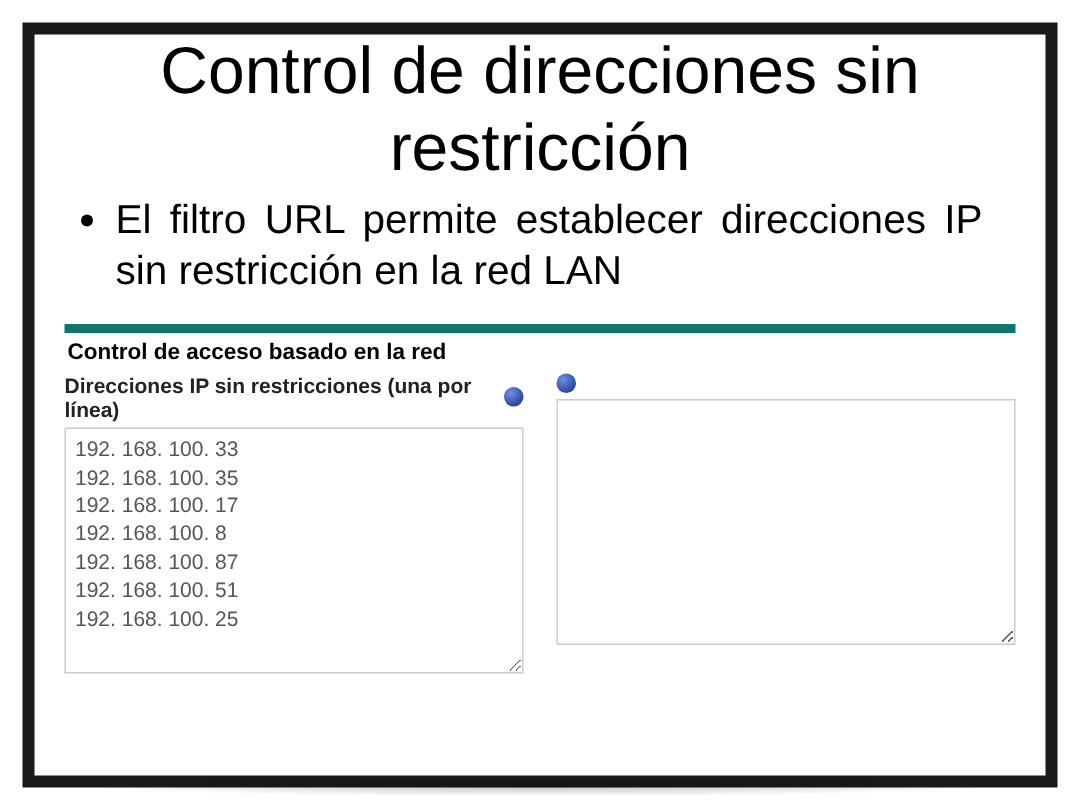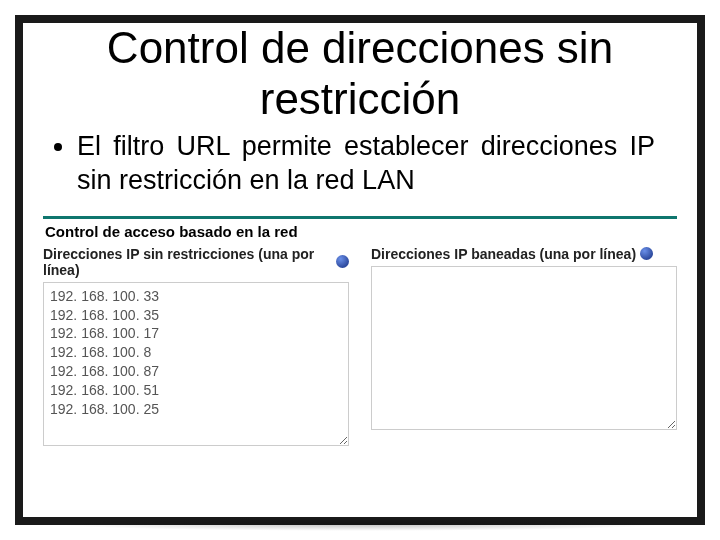--- a/index.html
+++ b/index.html
@@ -44,21 +44,21 @@
   }
   ul.bullets li {
     font-size: 27px;
     font-family: Arial, Helvetica, sans-serif;
     line-height: 1.25;
     text-align: justify;
     list-style: disc;
     margin-left: 6px;
   }
   .panel {
-    border-top: 3px solid #0f766e;
+    border-top: 6px solid #0f766e;
     padding-top: 4px;
   }
   .panel-title {
     font-family: Arial, Helvetica, sans-serif;
     font-weight: bold;
     font-size: 15px;
     margin: 0 0 6px 2px;
   }
   .cols {
     display: flex;
@@ -126,21 +126,20 @@
 192. 168. 100. 35
 192. 168. 100. 17
 192. 168. 100. 8
 192. 168. 100. 87
 192. 168. 100. 51
 192. 168. 100. 25</textarea>
       </div>
 
       <div class="col">
         <div class="col-label">
-          <span>Direcciones IP baneadas (una por línea)</span>
           <span class="help-dot"></span>
         </div>
         <textarea style=""></textarea>
       </div>
 
     </div>
   </div>
 
   <div class="shadow"></div>
 </div>

